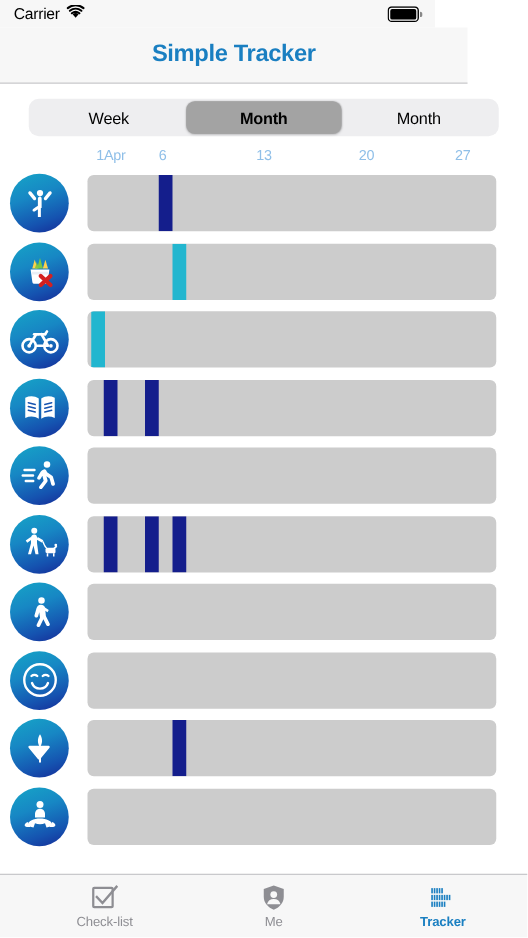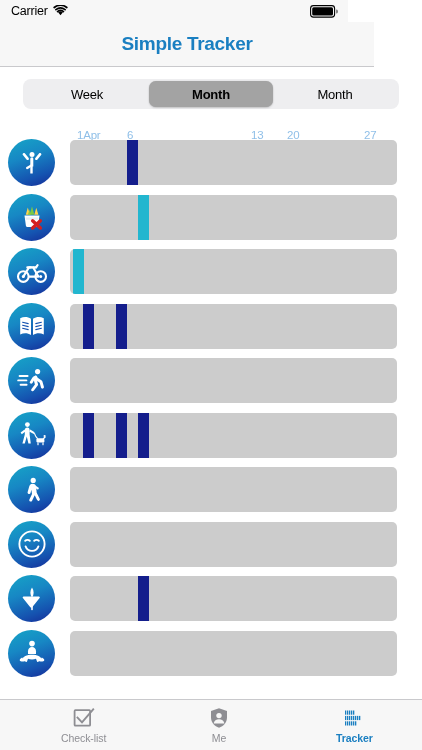--- a/index.html
+++ b/index.html
@@ -47,21 +47,21 @@
     flex:1; display:flex; align-items:center; justify-content:center;
     font-size:13px; color:#000; letter-spacing:-0.2px; border-radius:7px;
     height:100%;
   }
   .seg-item.active {
     background:#a3a3a3; font-weight:bold;
     box-shadow:0 0 1px rgba(0,0,0,0.2), 0 1px 2px rgba(0,0,0,0.16);
   }
 
   
-  .axis { position:absolute; top:129px; left:0; width:422px; height:16px; }
+  .axis { position:absolute; top:119px; left:0; width:422px; height:16px; }
   .axis-lbl {
     position:absolute; font-size:11.5px; color:#8fbfe8; letter-spacing:-0.2px;
     white-space:nowrap;
   }
 
   
   .rows { position:absolute; top:135px; left:0; width:422px; }
   .row { position:relative; height:54.5px; }
   .icon-badge {
     position:absolute; left:8px; top:4px; width:47px; height:47px;
@@ -126,21 +126,21 @@
     <div class="segmented">
       <div class="seg-item">Week</div>
       <div class="seg-item active">Month</div>
       <div class="seg-item">Month</div>
     </div>
   </div>
 
   <div class="axis" id="axis">
       <span class="axis-lbl" style="left: 77px;">1Apr</span>
       <span class="axis-lbl" style="left: 127px;">6</span>
-      <span class="axis-lbl" style="left: 205px; margin-left: 46px;">13</span>
+      <span class="axis-lbl" style="left: 205px;">13</span>
       <span class="axis-lbl" style="left: 287px;">20</span>
       <span class="axis-lbl" style="left: 364px;">27</span>
     </div>
 
   <div class="rows" id="rows">
       <div class="row">
         <div class="icon-badge">
           <svg width="30" height="30" viewBox="0 0 30 30">
             <g fill="#fff">
               <circle cx="15" cy="6.4" r="2.5"></circle>

